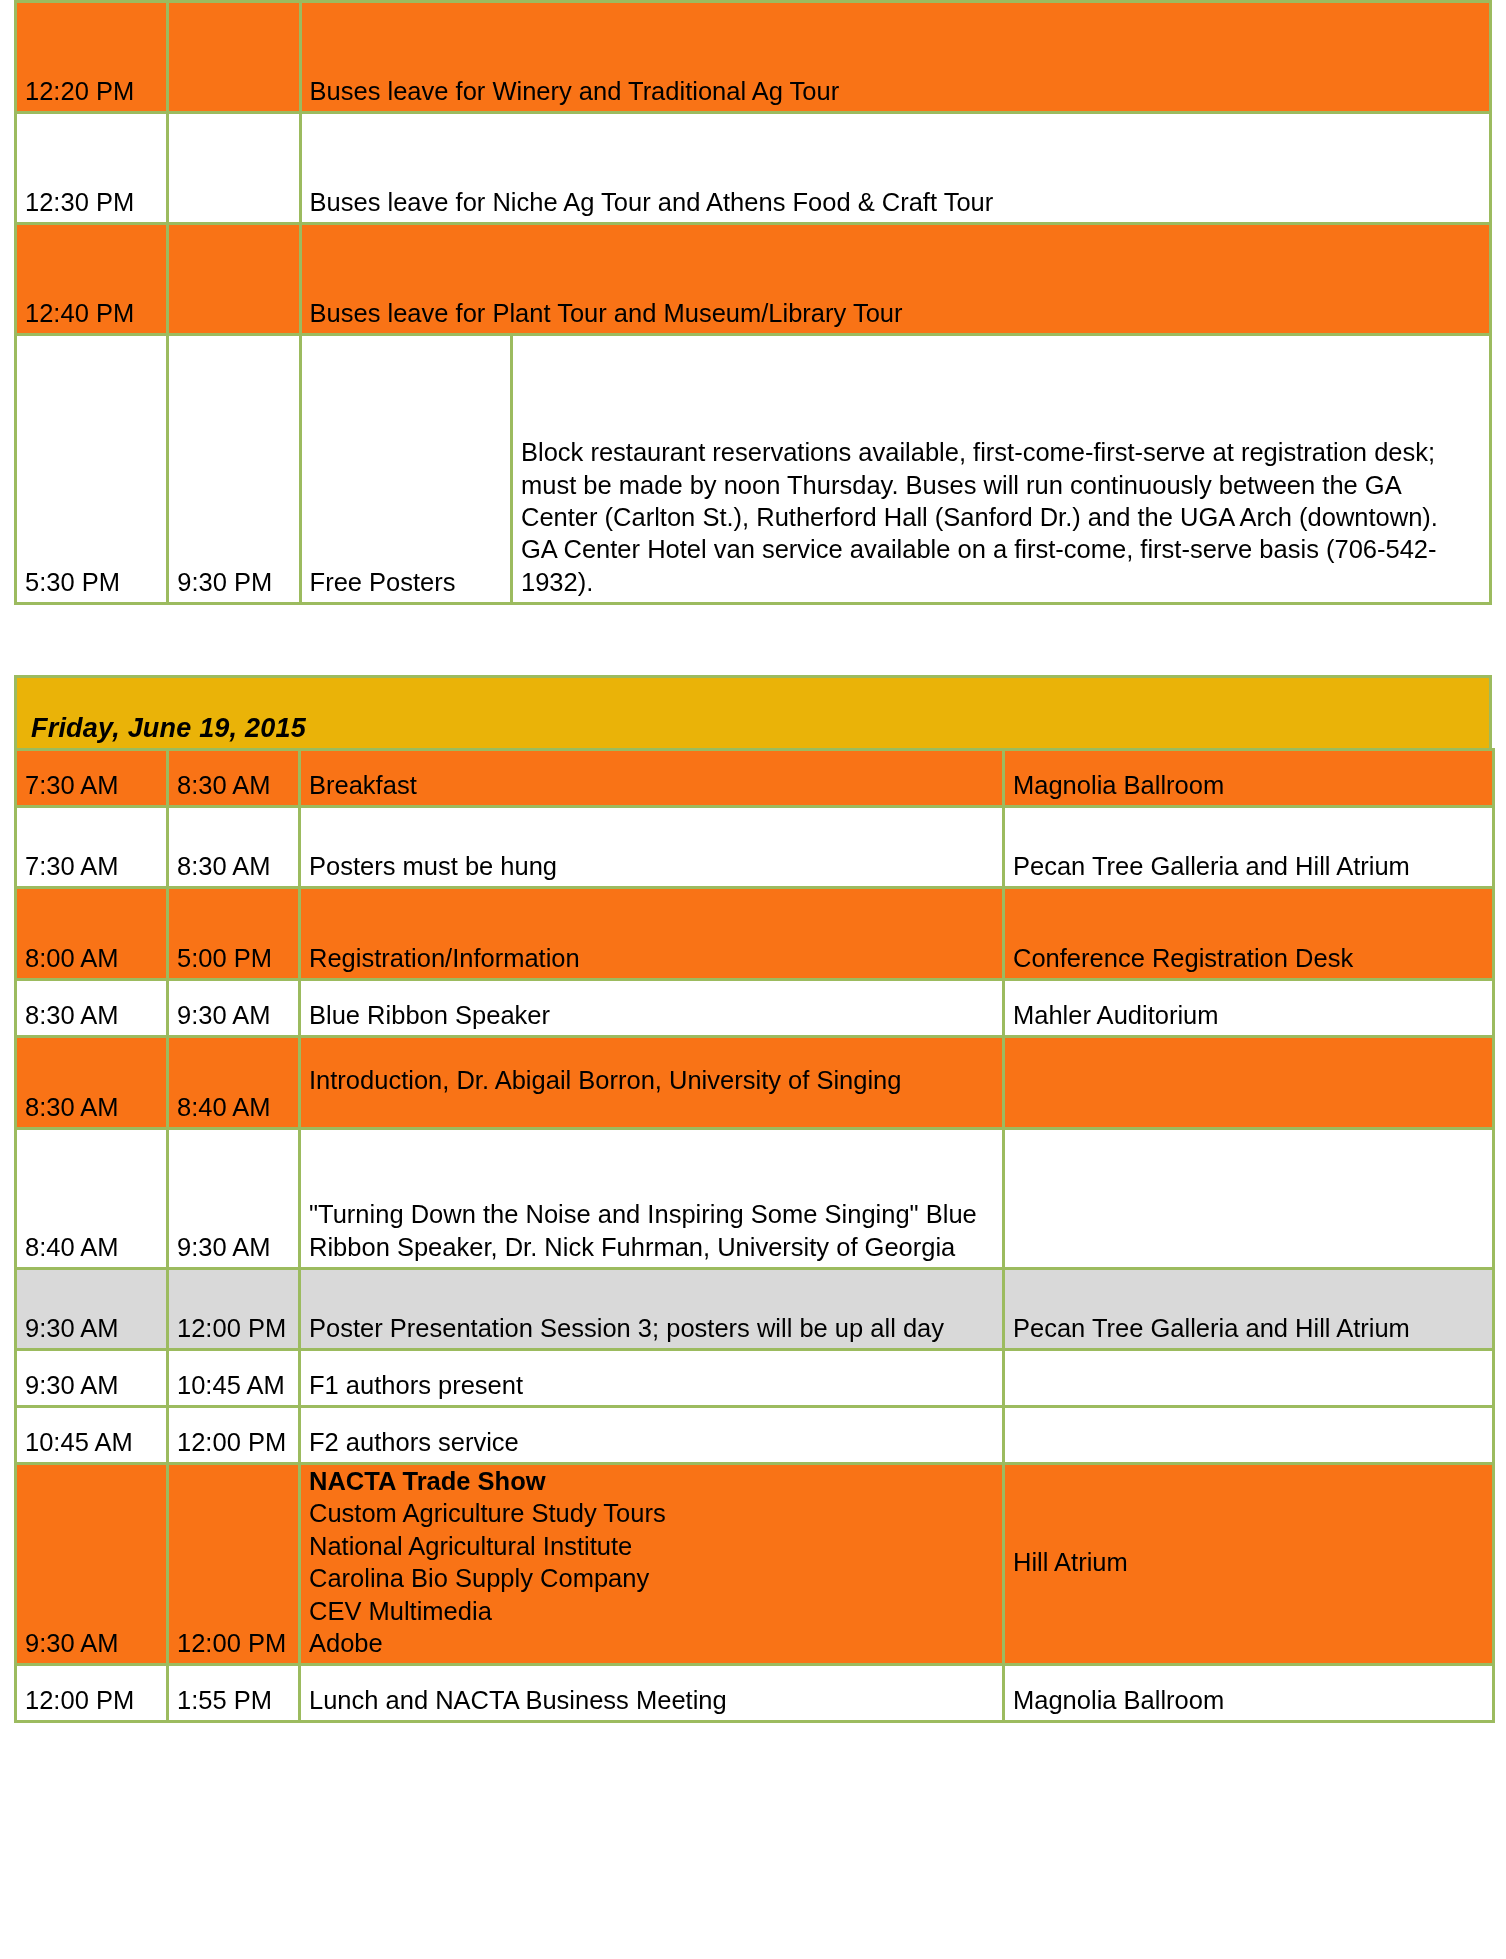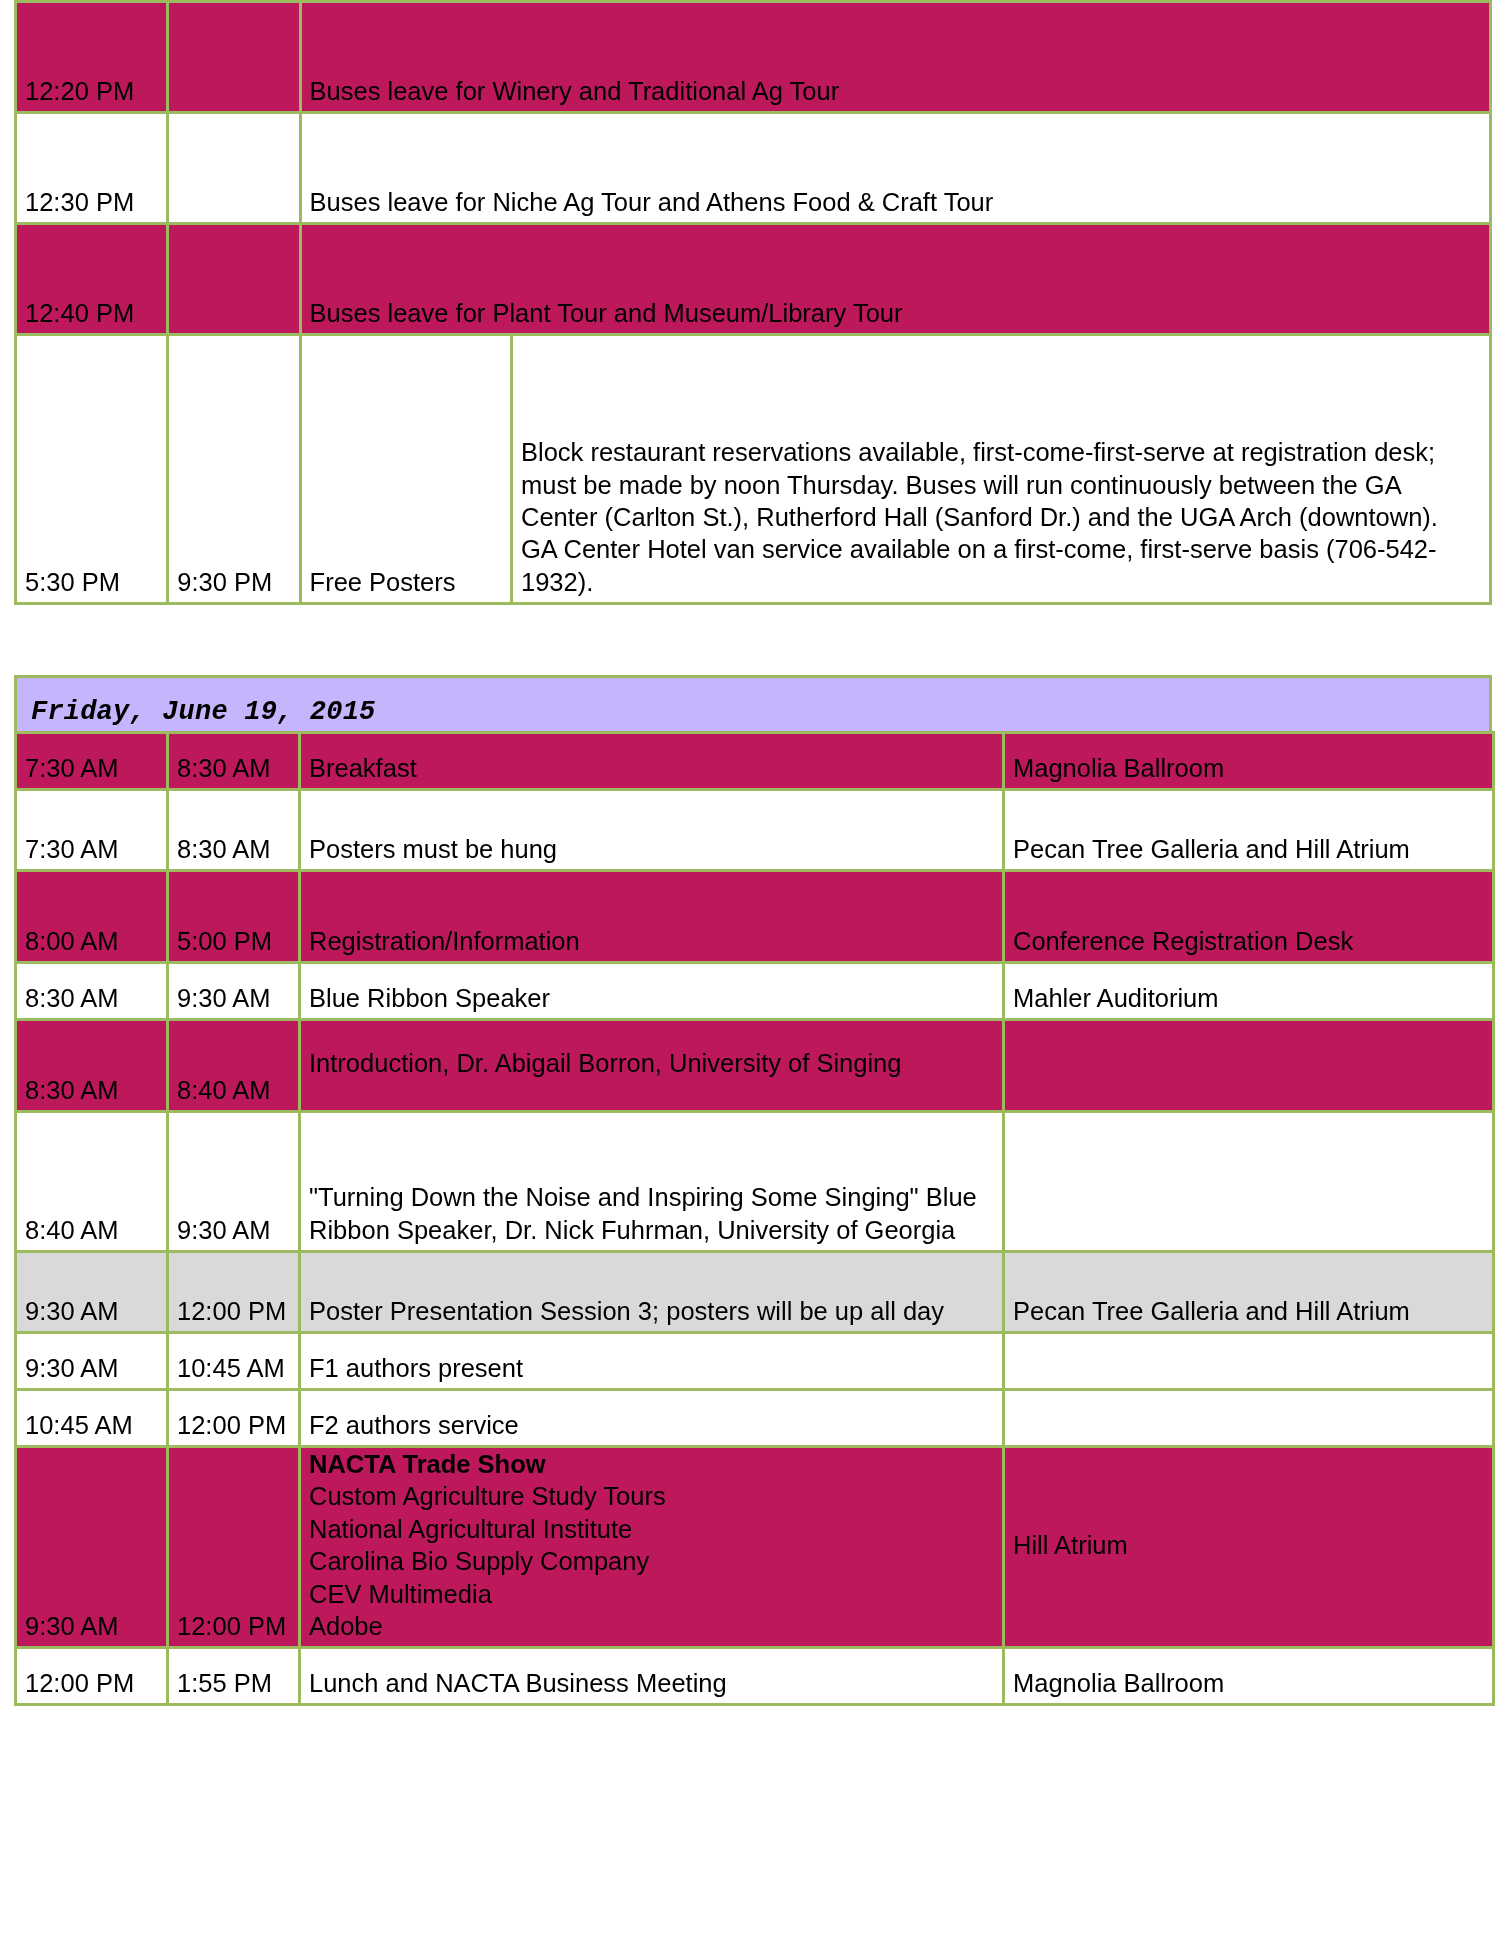--- a/index.html
+++ b/index.html
@@ -33,21 +33,21 @@
     border: 0;
   }
   .sched td {
     border: 3px solid #9CBB5F;
     padding: 0 8px 4px 8px;
     font-size: 25.5px;
     line-height: 1.27;
     vertical-align: bottom;
     background: #ffffff;
   }
-  .sched tr.shade > td { background: #be185d; }
+  .sched tr.shade > td { background: #f97316; }
   .sched tr.gray > td  { background: #D9D9D9; }
 
   
   .t1 col.c-start { width: 152px; }
   .t1 col.c-end   { width: 132px; }
   .t1 col.c-desc  { width: 1188px; }
 
   
   .t1 col.c-desc2 { width: 211px; }
   .t1 col.c-note  { width: 977px; }
@@ -65,25 +65,24 @@
   .h-mid    { height: 74px; }
   .h-std    { height: 50px; }
 
   
   .gap { height: 70px; }
 
   
   .day-banner {
     width: 1478px;
     box-sizing: border-box;
-    background: #c4b5fd;
+    background: #eab308;
     border: 3px solid #9CBB5F;
-    height: 59px;
+    height: 76px;
     position: relative;
-    font-family: Liberation Mono, monospace;
   }
   .day-banner-text {
     position: absolute;
     left: 14px;
     bottom: 4px;
     font-size: 27px;
     font-weight: bold;
     font-style: italic;
     letter-spacing: 0.2px;
   }

